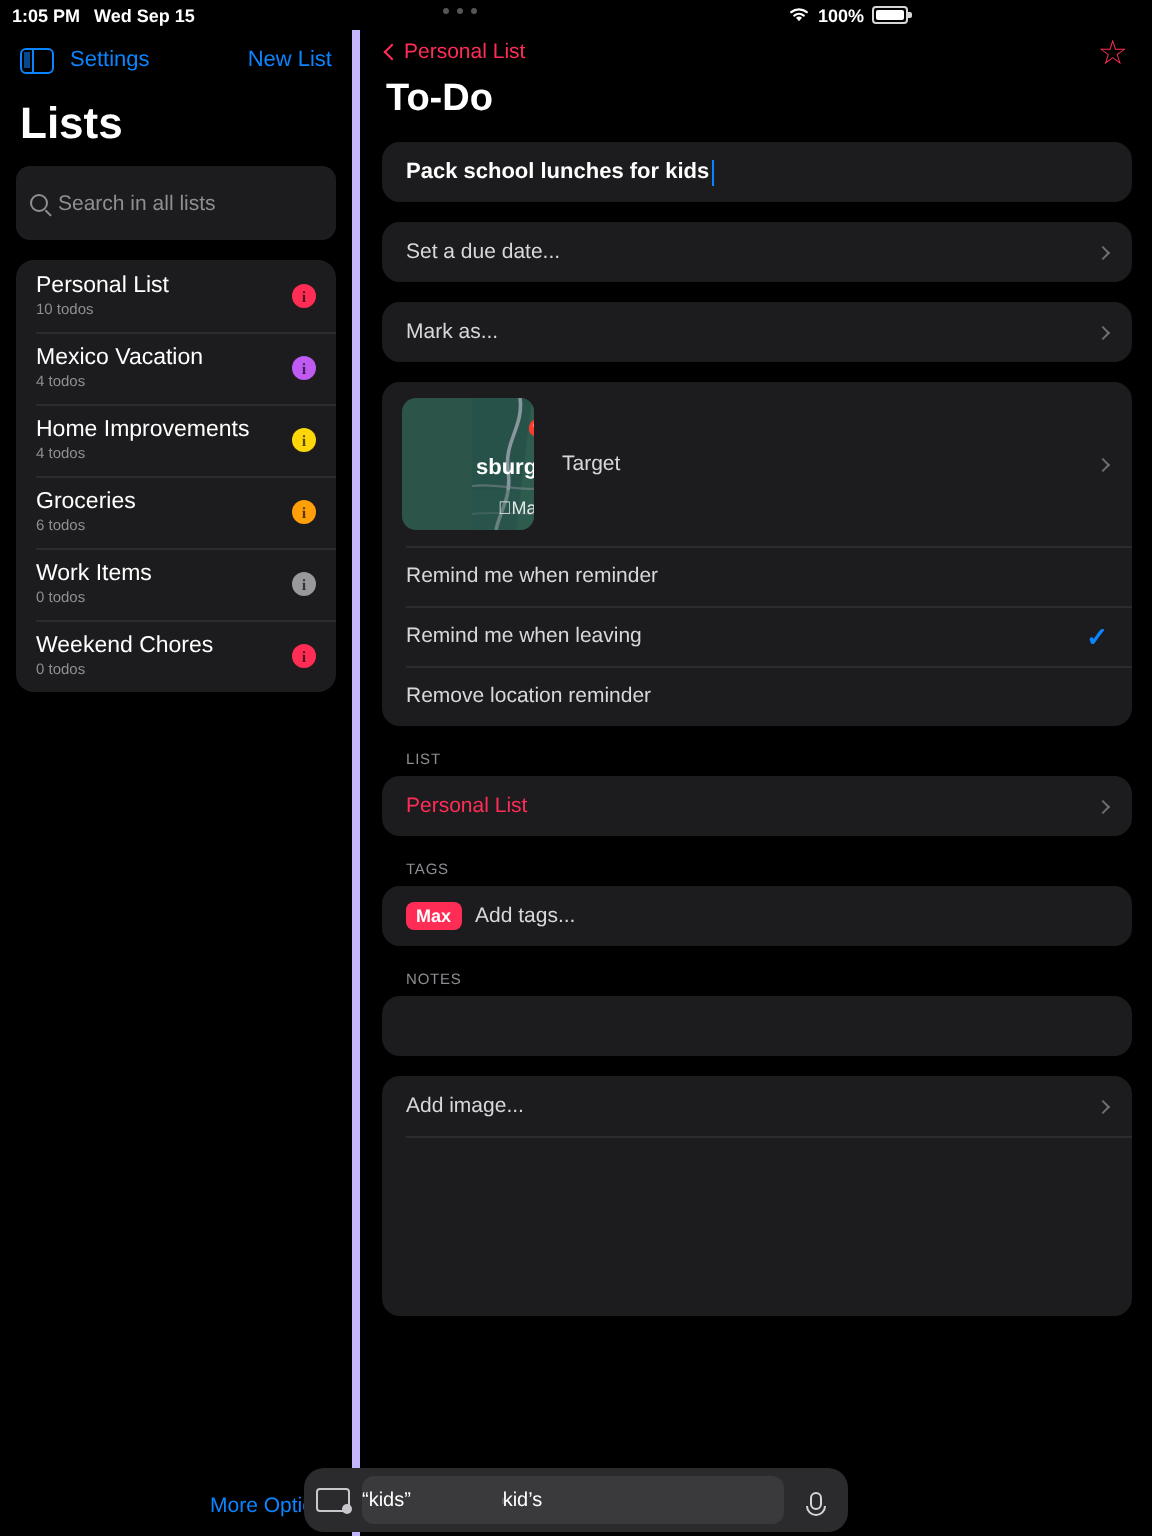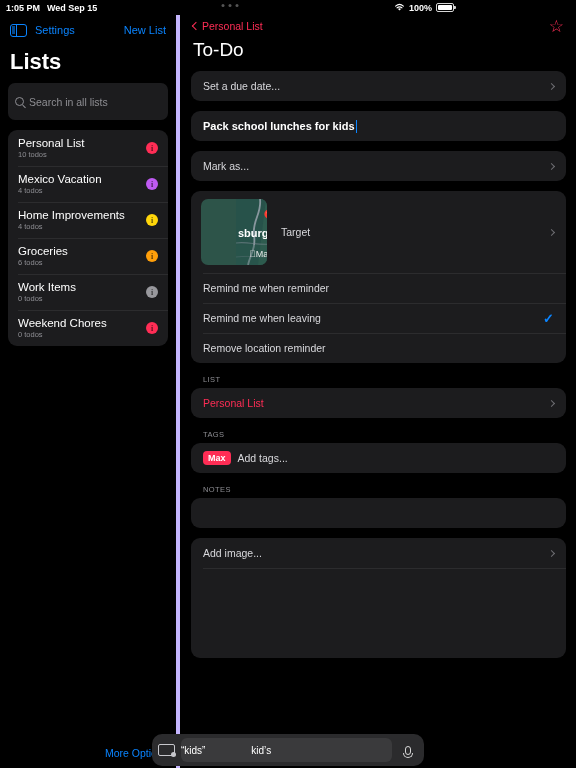--- a/index.html
+++ b/index.html
@@ -71,21 +71,21 @@
            color: rgba(0,0,0,.65); font-size: 8px; font-weight: bold;
            font-family: "Liberation Serif", serif; }
 
   
   .detail { position: absolute; top: 15px; left: 181px; width: 395px; height: 753px; background: #000; }
   .d-topbar { height: 22px; display: flex; align-items: center; padding: 0 12px; }
   .back-btn { display: flex; align-items: center; gap: 3px; color: #ff2d55; font-size: 10.5px; }
   .chev-left { width: 6px; height: 6px; border-left: 1.6px solid #ff2d55; border-bottom: 1.6px solid #ff2d55;
                transform: rotate(45deg); display: inline-block; }
   .star { margin-left: auto; color: #ff2d55; font-size: 17px; line-height: 17px; }
-  .d-title { color: #fff; font-size: 19px; font-weight: normal; padding: 2px 12px 10px 12px; }
+  .d-title { color: #fff; font-size: 19px; font-weight: bold; padding: 2px 12px 10px 12px; }
 
   .card { margin: 0 10px 10px 10px; background: #1c1c1e; border-radius: 9px; }
   .row { min-height: 30px; display: flex; align-items: center; padding: 0 12px; position: relative; }
   .row-label { color: #d8d8dc; font-size: 10.5px; }
   .chev-right { margin-left: auto; width: 5px; height: 5px;
                 border-top: 1.4px solid #6e6e73; border-right: 1.4px solid #6e6e73;
                 transform: rotate(45deg); flex: none; }
   .sep { position: absolute; left: 12px; right: 0; top: 0; height: 1px; background: #2c2c2e; }
 
   .title-field { height: 30px; display: flex; align-items: center; padding: 0 12px; }
@@ -230,30 +230,30 @@
     <span class="back-btn">
       <span class="chev-left"></span>
       <span>Personal List</span>
     </span>
     <span class="star">☆</span>
   </div>
 
   <div class="d-title">To-Do</div>
 
   <div class="card">
-    <div class="row">
-      <span class="row-label">Set a due date...</span>
-      <span class="chev-right"></span>
-    </div>
-  </div>
-
-  <div class="card">
     <div class="title-field">
       <span class="title-text">Pack school lunches for kids</span>
       <span class="caret"></span>
+    </div>
+  </div>
+
+  <div class="card">
+    <div class="row">
+      <span class="row-label">Set a due date...</span>
+      <span class="chev-right"></span>
     </div>
   </div>
 
   <div class="card">
     <div class="row">
       <span class="row-label">Mark as...</span>
       <span class="chev-right"></span>
     </div>
   </div>
 

